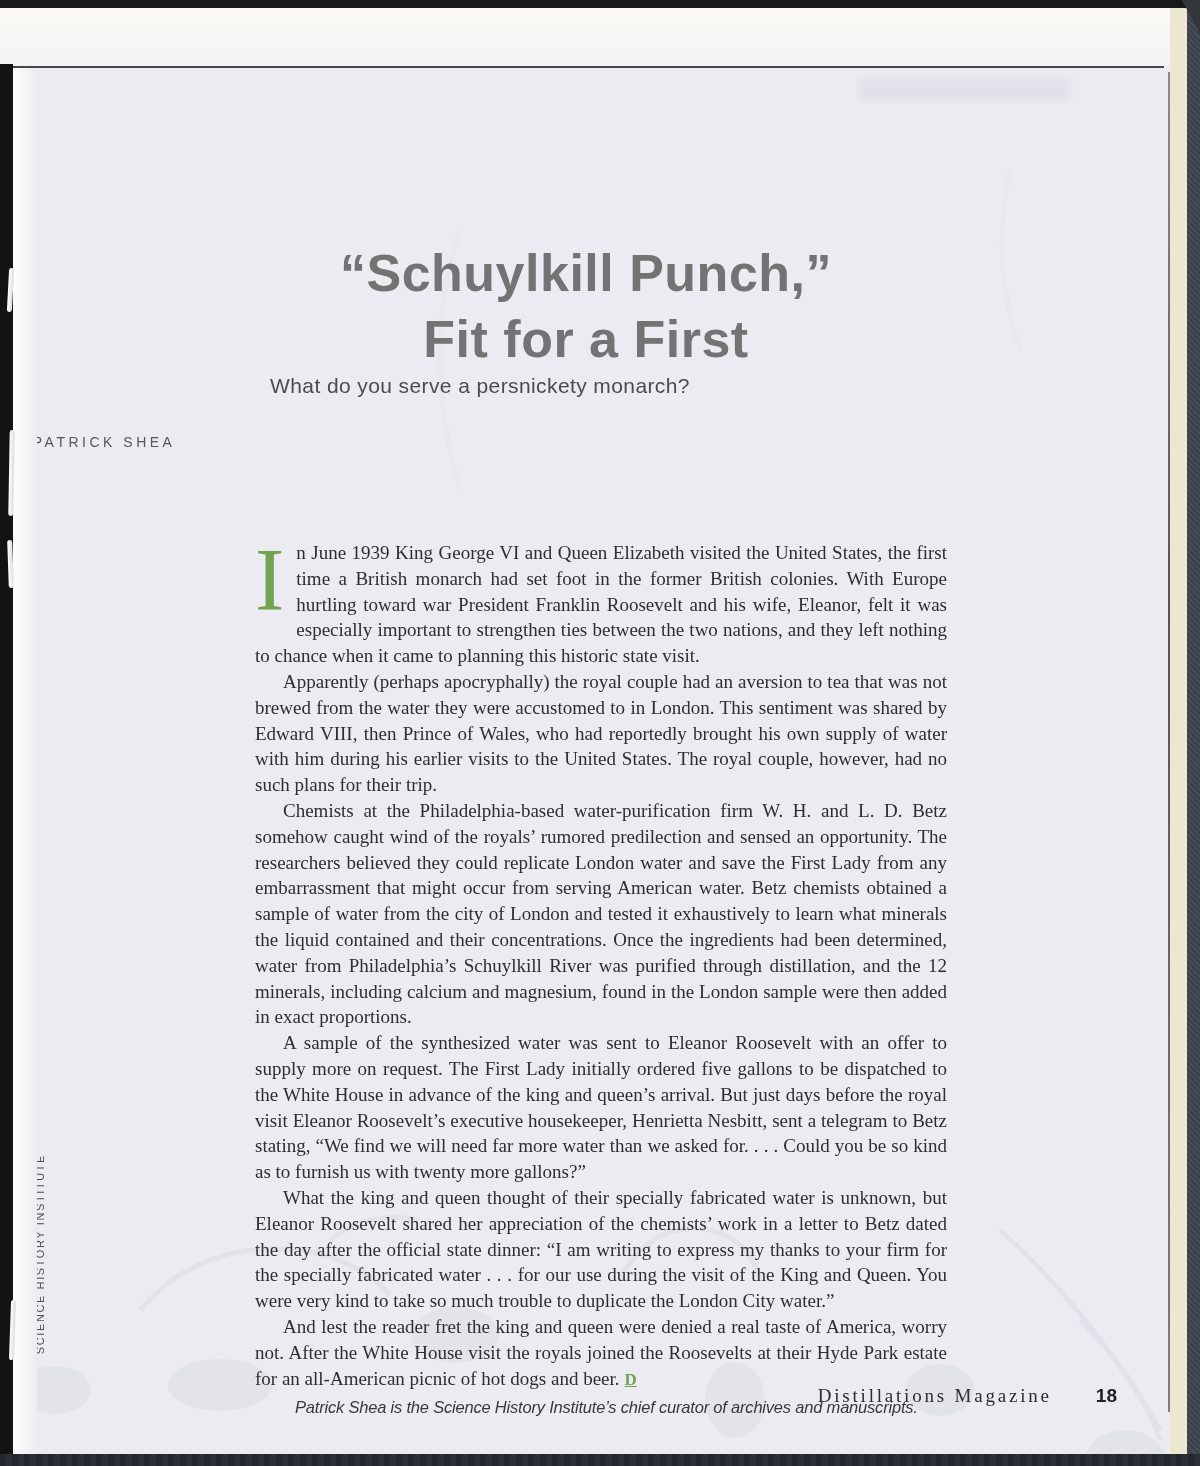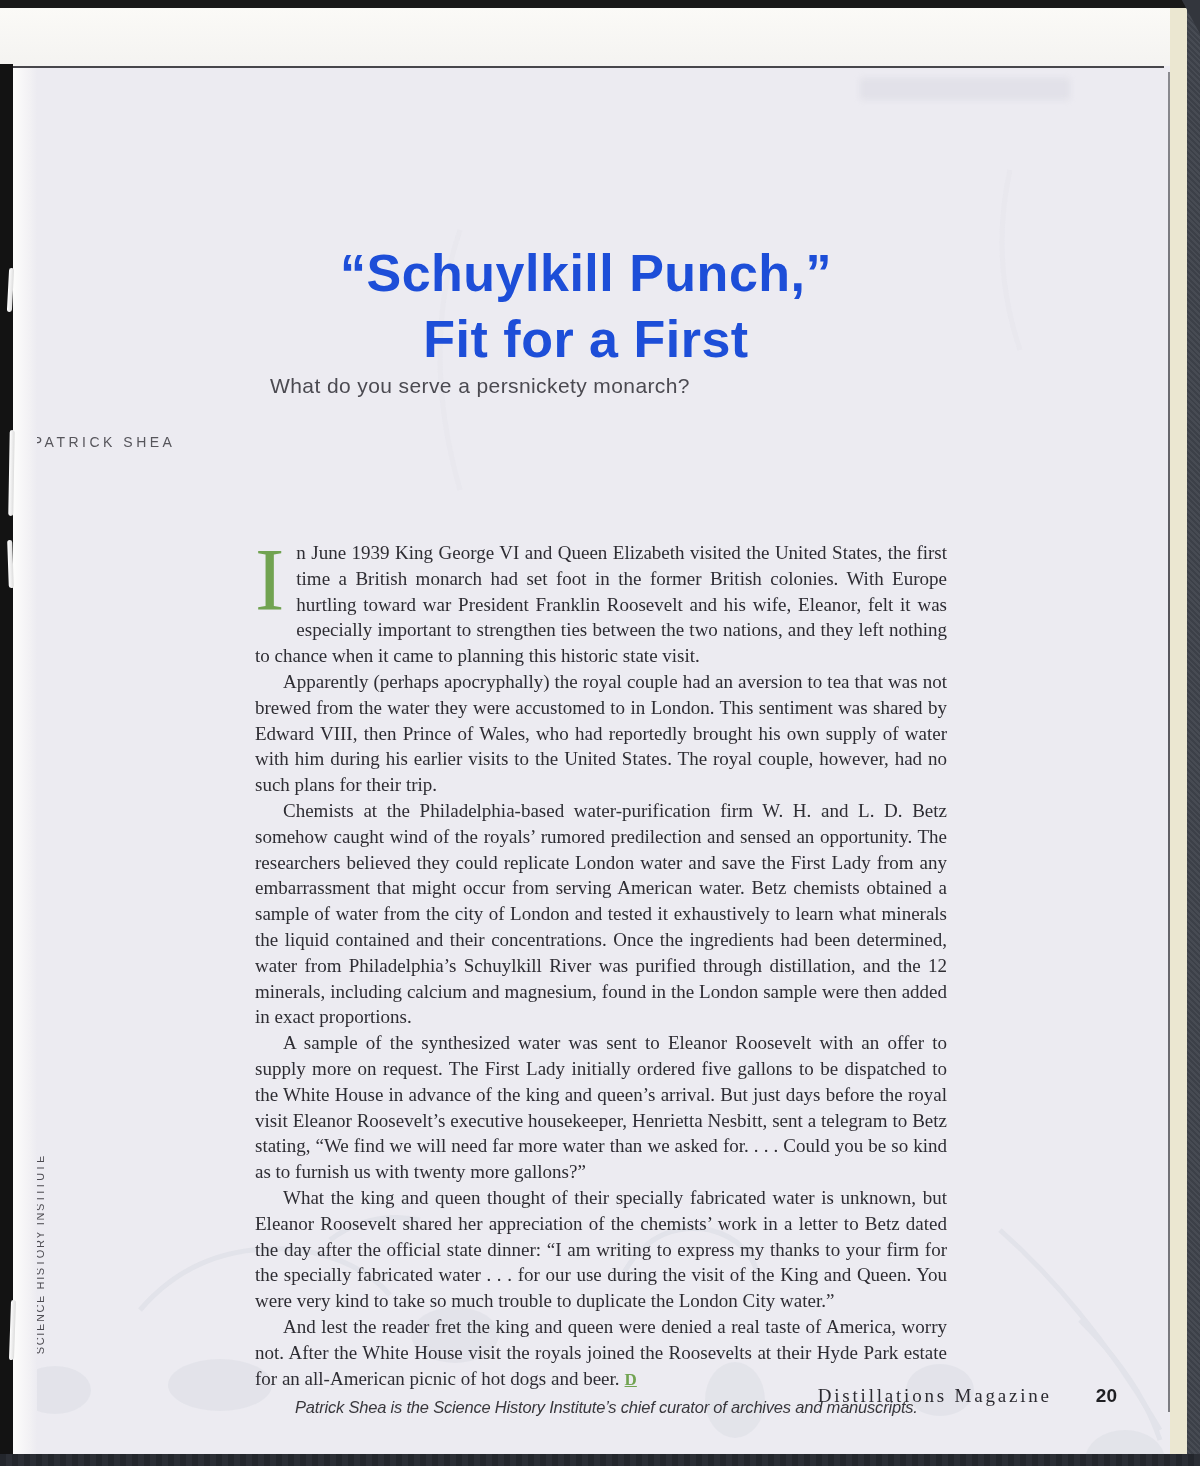--- a/index.html
+++ b/index.html
@@ -27,21 +27,21 @@
   .corner-tr{position:absolute;right:0;top:0;width:26px;height:34px;background:#33363d;clip-path:polygon(30% 0,100% 0,100% 100%);z-index:7;}
   .edge-bottom-dark{position:absolute;left:0;bottom:0;width:1200px;height:12px;z-index:6;
     background:repeating-linear-gradient(90deg,#23262c 0 6px,#2b2e35 6px 12px);}
   
   .ghosts{position:absolute;inset:0;z-index:0;pointer-events:none;}
   .ghost-text-top{position:absolute;left:860px;top:78px;width:210px;height:22px;
     background:rgba(190,190,205,0.22);filter:blur(3px);border-radius:3px;}
   
   .content{position:absolute;inset:0;z-index:2;}
   .title{position:absolute;left:0;top:240px;width:1172px;text-align:center;
-    font-weight:700;font-size:52px;line-height:66px;color:#1d4ed8;letter-spacing:0.5px;}
+    font-weight:700;font-size:52px;line-height:66px;color:#737373;letter-spacing:0.5px;}
   .subtitle{position:absolute;left:0;top:374px;width:960px;text-align:center;
     font-size:21px;color:#4b4a51;letter-spacing:0.4px;font-weight:400;}
   .byline{position:absolute;left:0;top:434px;width:1200px;text-align:left;
     font-size:14px;color:#56555b;letter-spacing:3.5px;font-weight:400;}
   .body-col{position:absolute;left:255px;top:540px;width:692px;
     font-family:"Liberation Serif",serif;font-size:19px;line-height:25.8px;color:#2e2d33;}
   .body-col p{margin:0;text-align:justify;text-indent:28px;}
   .body-col p.first{text-indent:0;}
   .dropcap{float:left;font-family:"Liberation Serif",serif;font-size:88px;line-height:70px;
     height:74px;margin:5px 12px 0 0;color:#71a351;}
@@ -116,16 +116,16 @@
     <p>A sample of the synthesized water was sent to Eleanor Roosevelt with an offer to supply more on request. The First Lady initially ordered five gallons to be dispatched to the White House in advance of the king and queen’s arrival. But just days before the royal visit Eleanor Roosevelt’s executive housekeeper, Henrietta Nesbitt, sent a telegram to Betz stating, “We find we will need far more water than we asked for. . . . Could you be so kind as to furnish us with twenty more gallons?”</p>
     <p>What the king and queen thought of their specially fabricated water is unknown, but Eleanor Roosevelt shared her appreciation of the chemists’ work in a letter to Betz dated the day after the official state dinner: “I am writing to express my thanks to your firm for the specially fabricated water . . . for our use during the visit of the King and Queen. You were very kind to take so much trouble to duplicate the London City water.”</p>
     <p><span>And lest the reader fret the king and queen were denied a real taste of America, worry not. After the White House visit the royals joined the Roosevelts at their Hyde Park estate for an all-American picnic of hot dogs and beer.</span><span class="endmark">D</span></p>
     <div class="author-note">Patrick Shea is the Science History Institute’s chief curator of archives and manuscripts.</div>
   </div>
 
   <div class="side-label">SCIENCE HISTORY INSTITUTE</div>
 
   <div class="footer">
     <span class="footer-mag">Distillations Magazine</span>
-    <span class="footer-page">20</span>
+    <span class="footer-page">18</span>
   </div>
 
 </div>
 
 </body></html>

